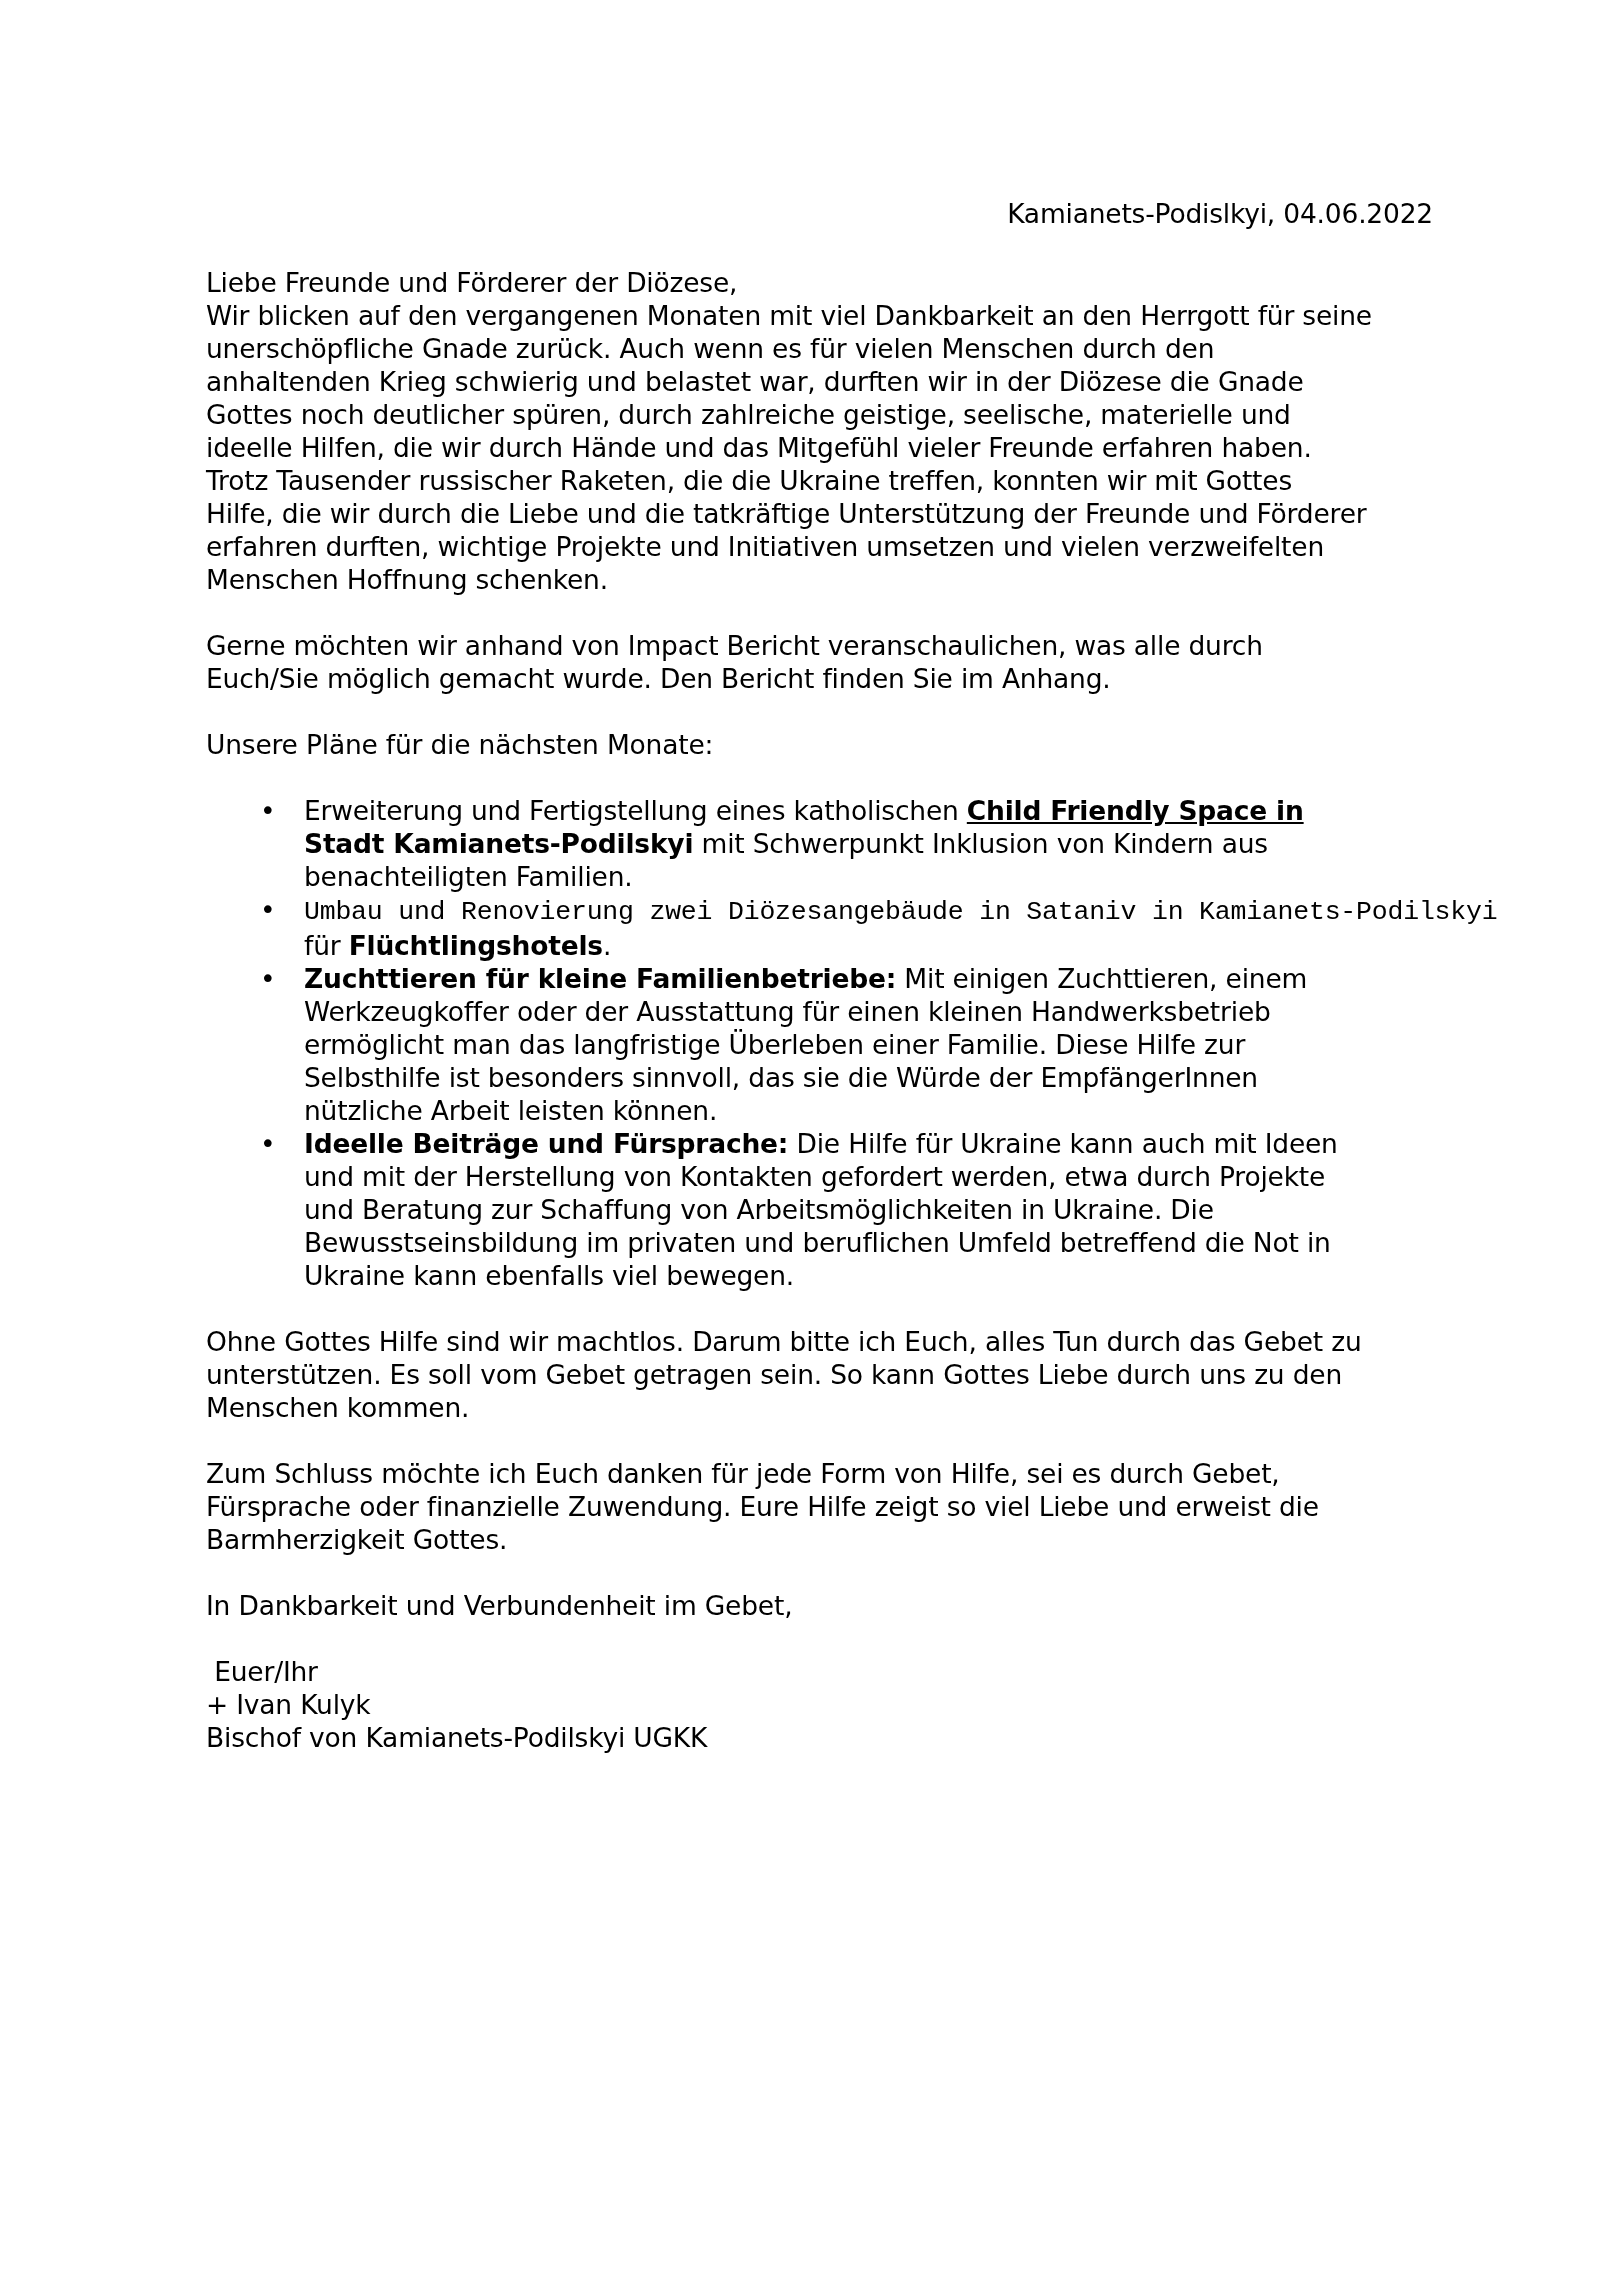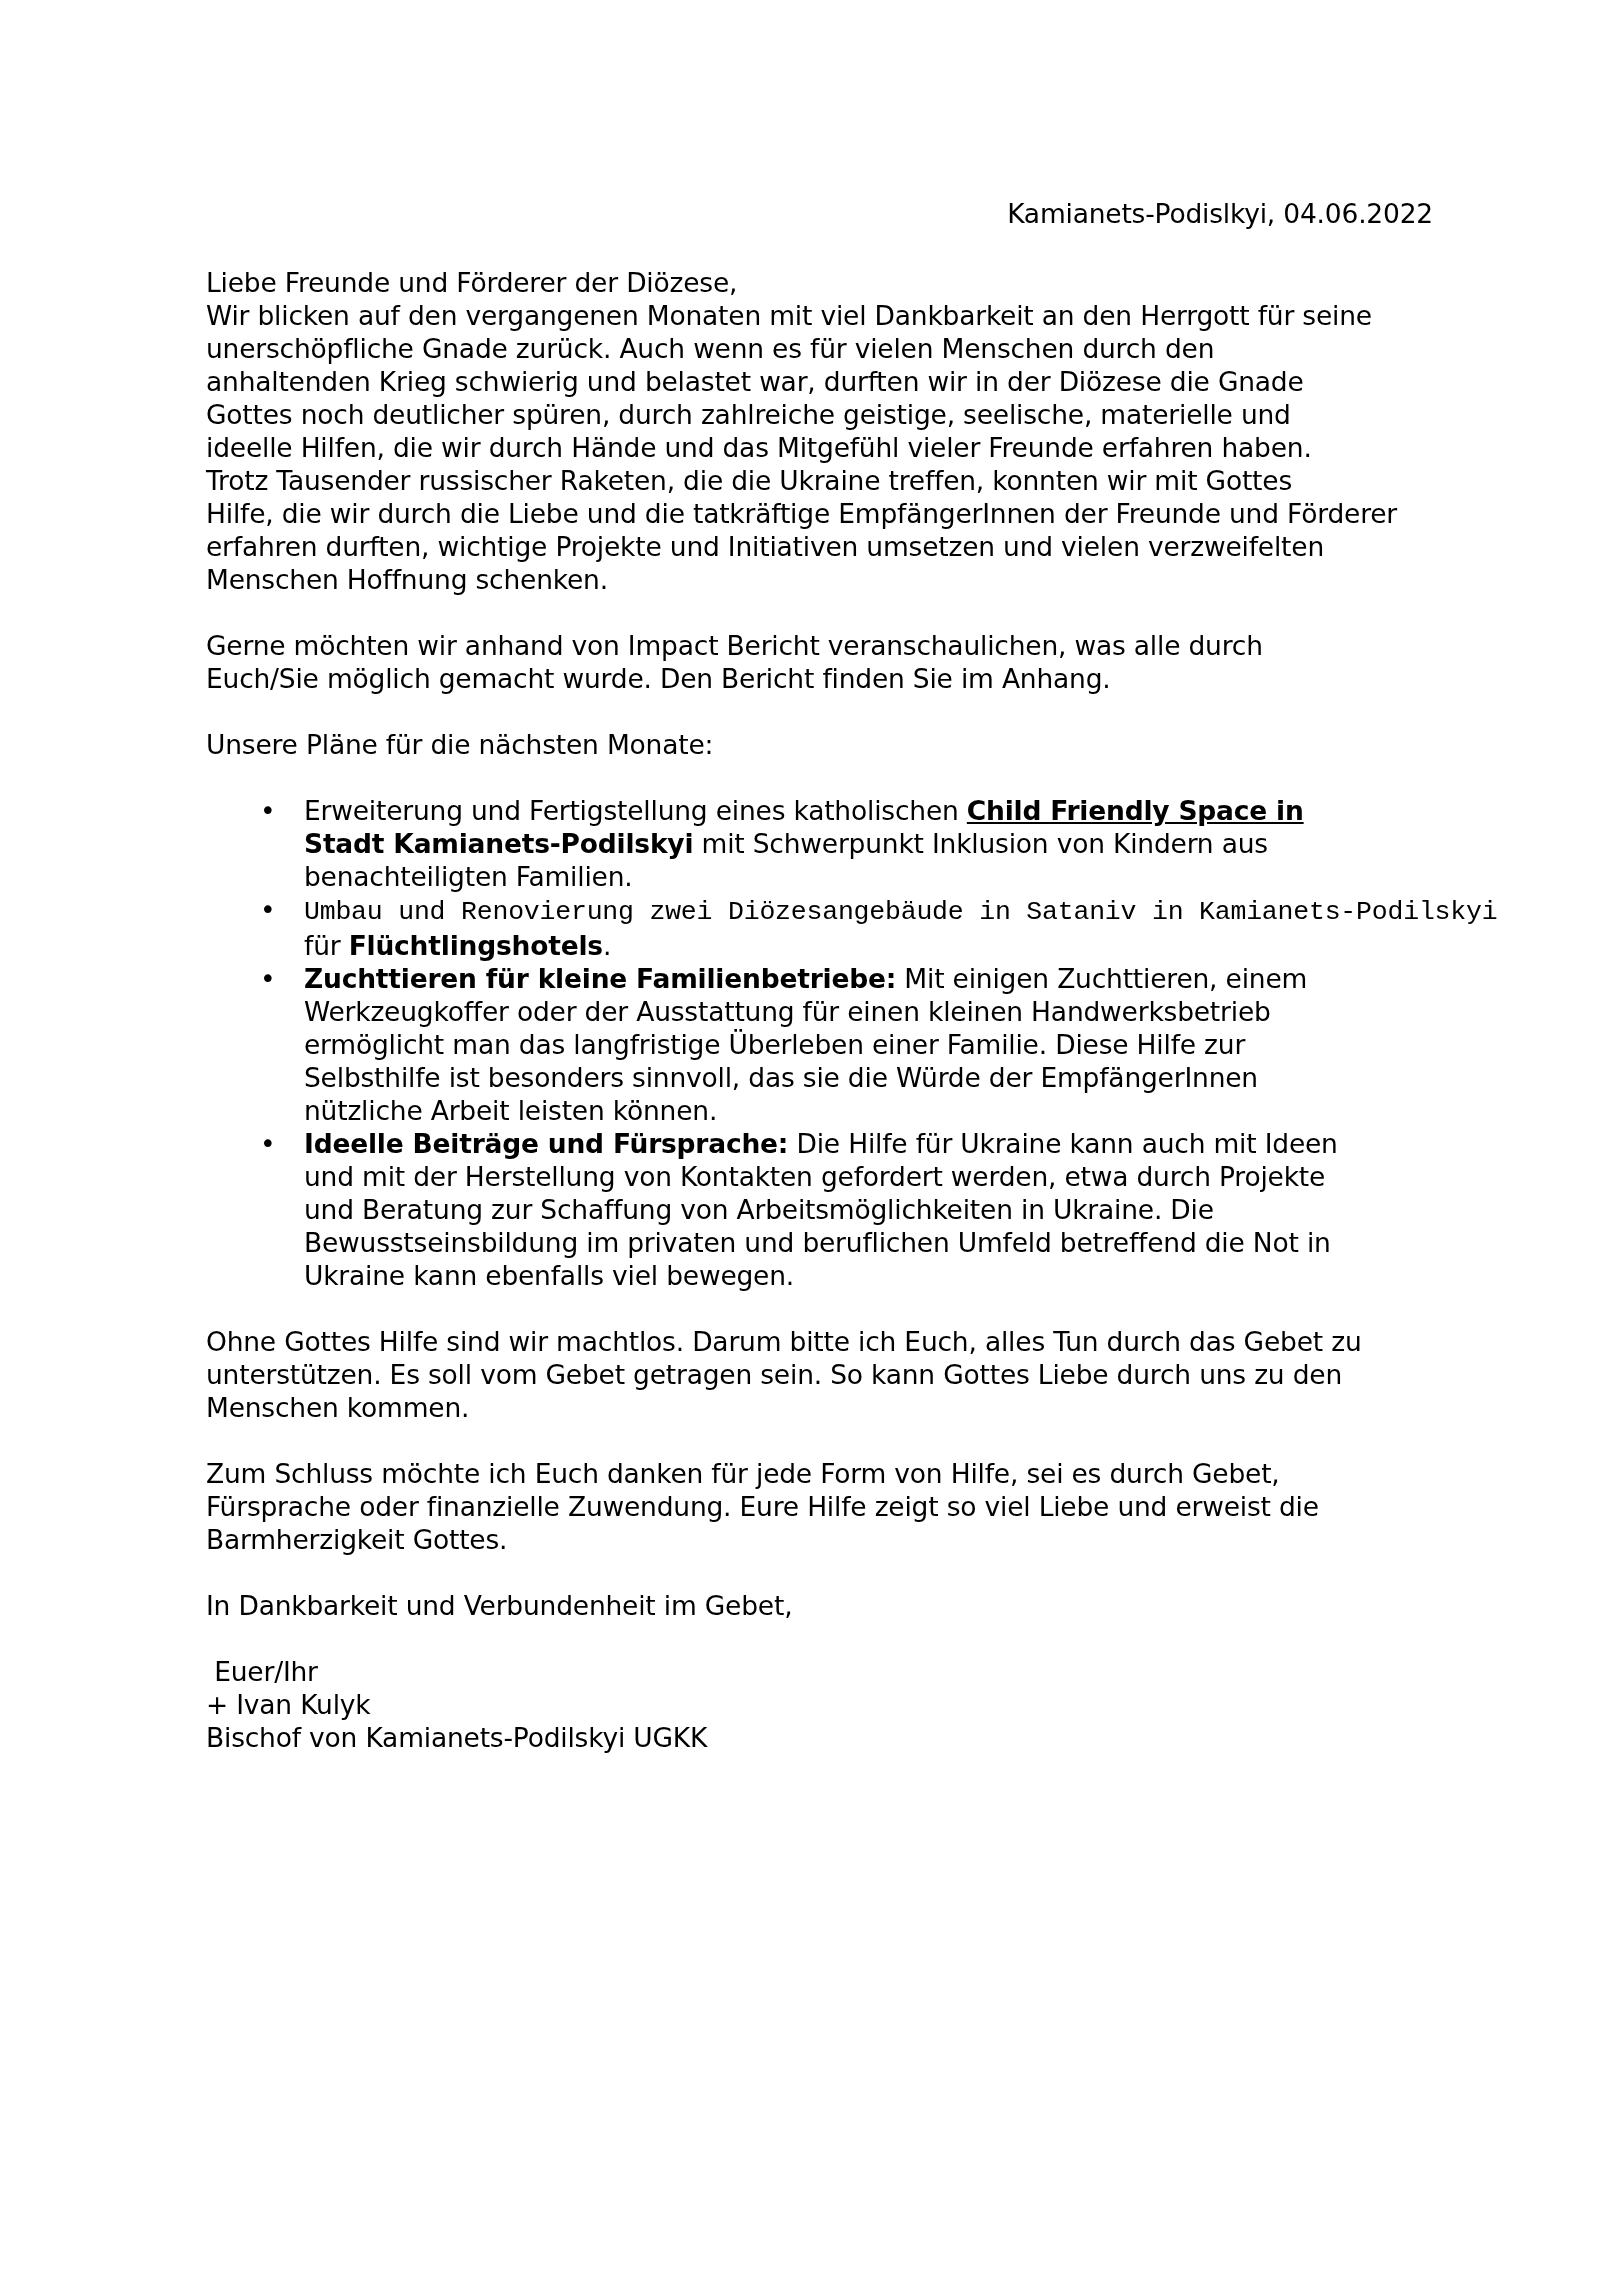--- a/index.html
+++ b/index.html
@@ -66,21 +66,21 @@
 
     <p class="p">Liebe Freunde und Förderer der Diözese,</p>
 
     <div>
         <span class="line">Wir blicken auf den vergangenen Monaten mit viel Dankbarkeit an den Herrgott für seine</span>
         <span class="line">unerschöpfliche Gnade zurück. Auch wenn es für vielen Menschen durch den</span>
         <span class="line">anhaltenden Krieg schwierig und belastet war, durften wir in der Diözese die Gnade</span>
         <span class="line">Gottes noch deutlicher spüren, durch zahlreiche geistige, seelische, materielle und</span>
         <span class="line">ideelle Hilfen, die wir durch Hände und das Mitgefühl vieler Freunde erfahren haben.</span>
         <span class="line">Trotz Tausender russischer Raketen, die die Ukraine treffen, konnten wir mit Gottes</span>
-        <span class="line">Hilfe, die wir durch die Liebe und die tatkräftige EmpfängerInnen der Freunde und Förderer</span>
+        <span class="line">Hilfe, die wir durch die Liebe und die tatkräftige Unterstützung der Freunde und Förderer</span>
         <span class="line">erfahren durften, wichtige Projekte und Initiativen umsetzen und vielen verzweifelten</span>
         <span class="line">Menschen Hoffnung schenken.</span>
       </div>
 
     <div class="para-gap"></div>
 
     <div>
         <span class="line">Gerne möchten wir anhand von Impact Bericht veranschaulichen, was alle durch</span>
         <span class="line">Euch/Sie möglich gemacht wurde. Den Bericht finden Sie im Anhang.</span>
       </div>

